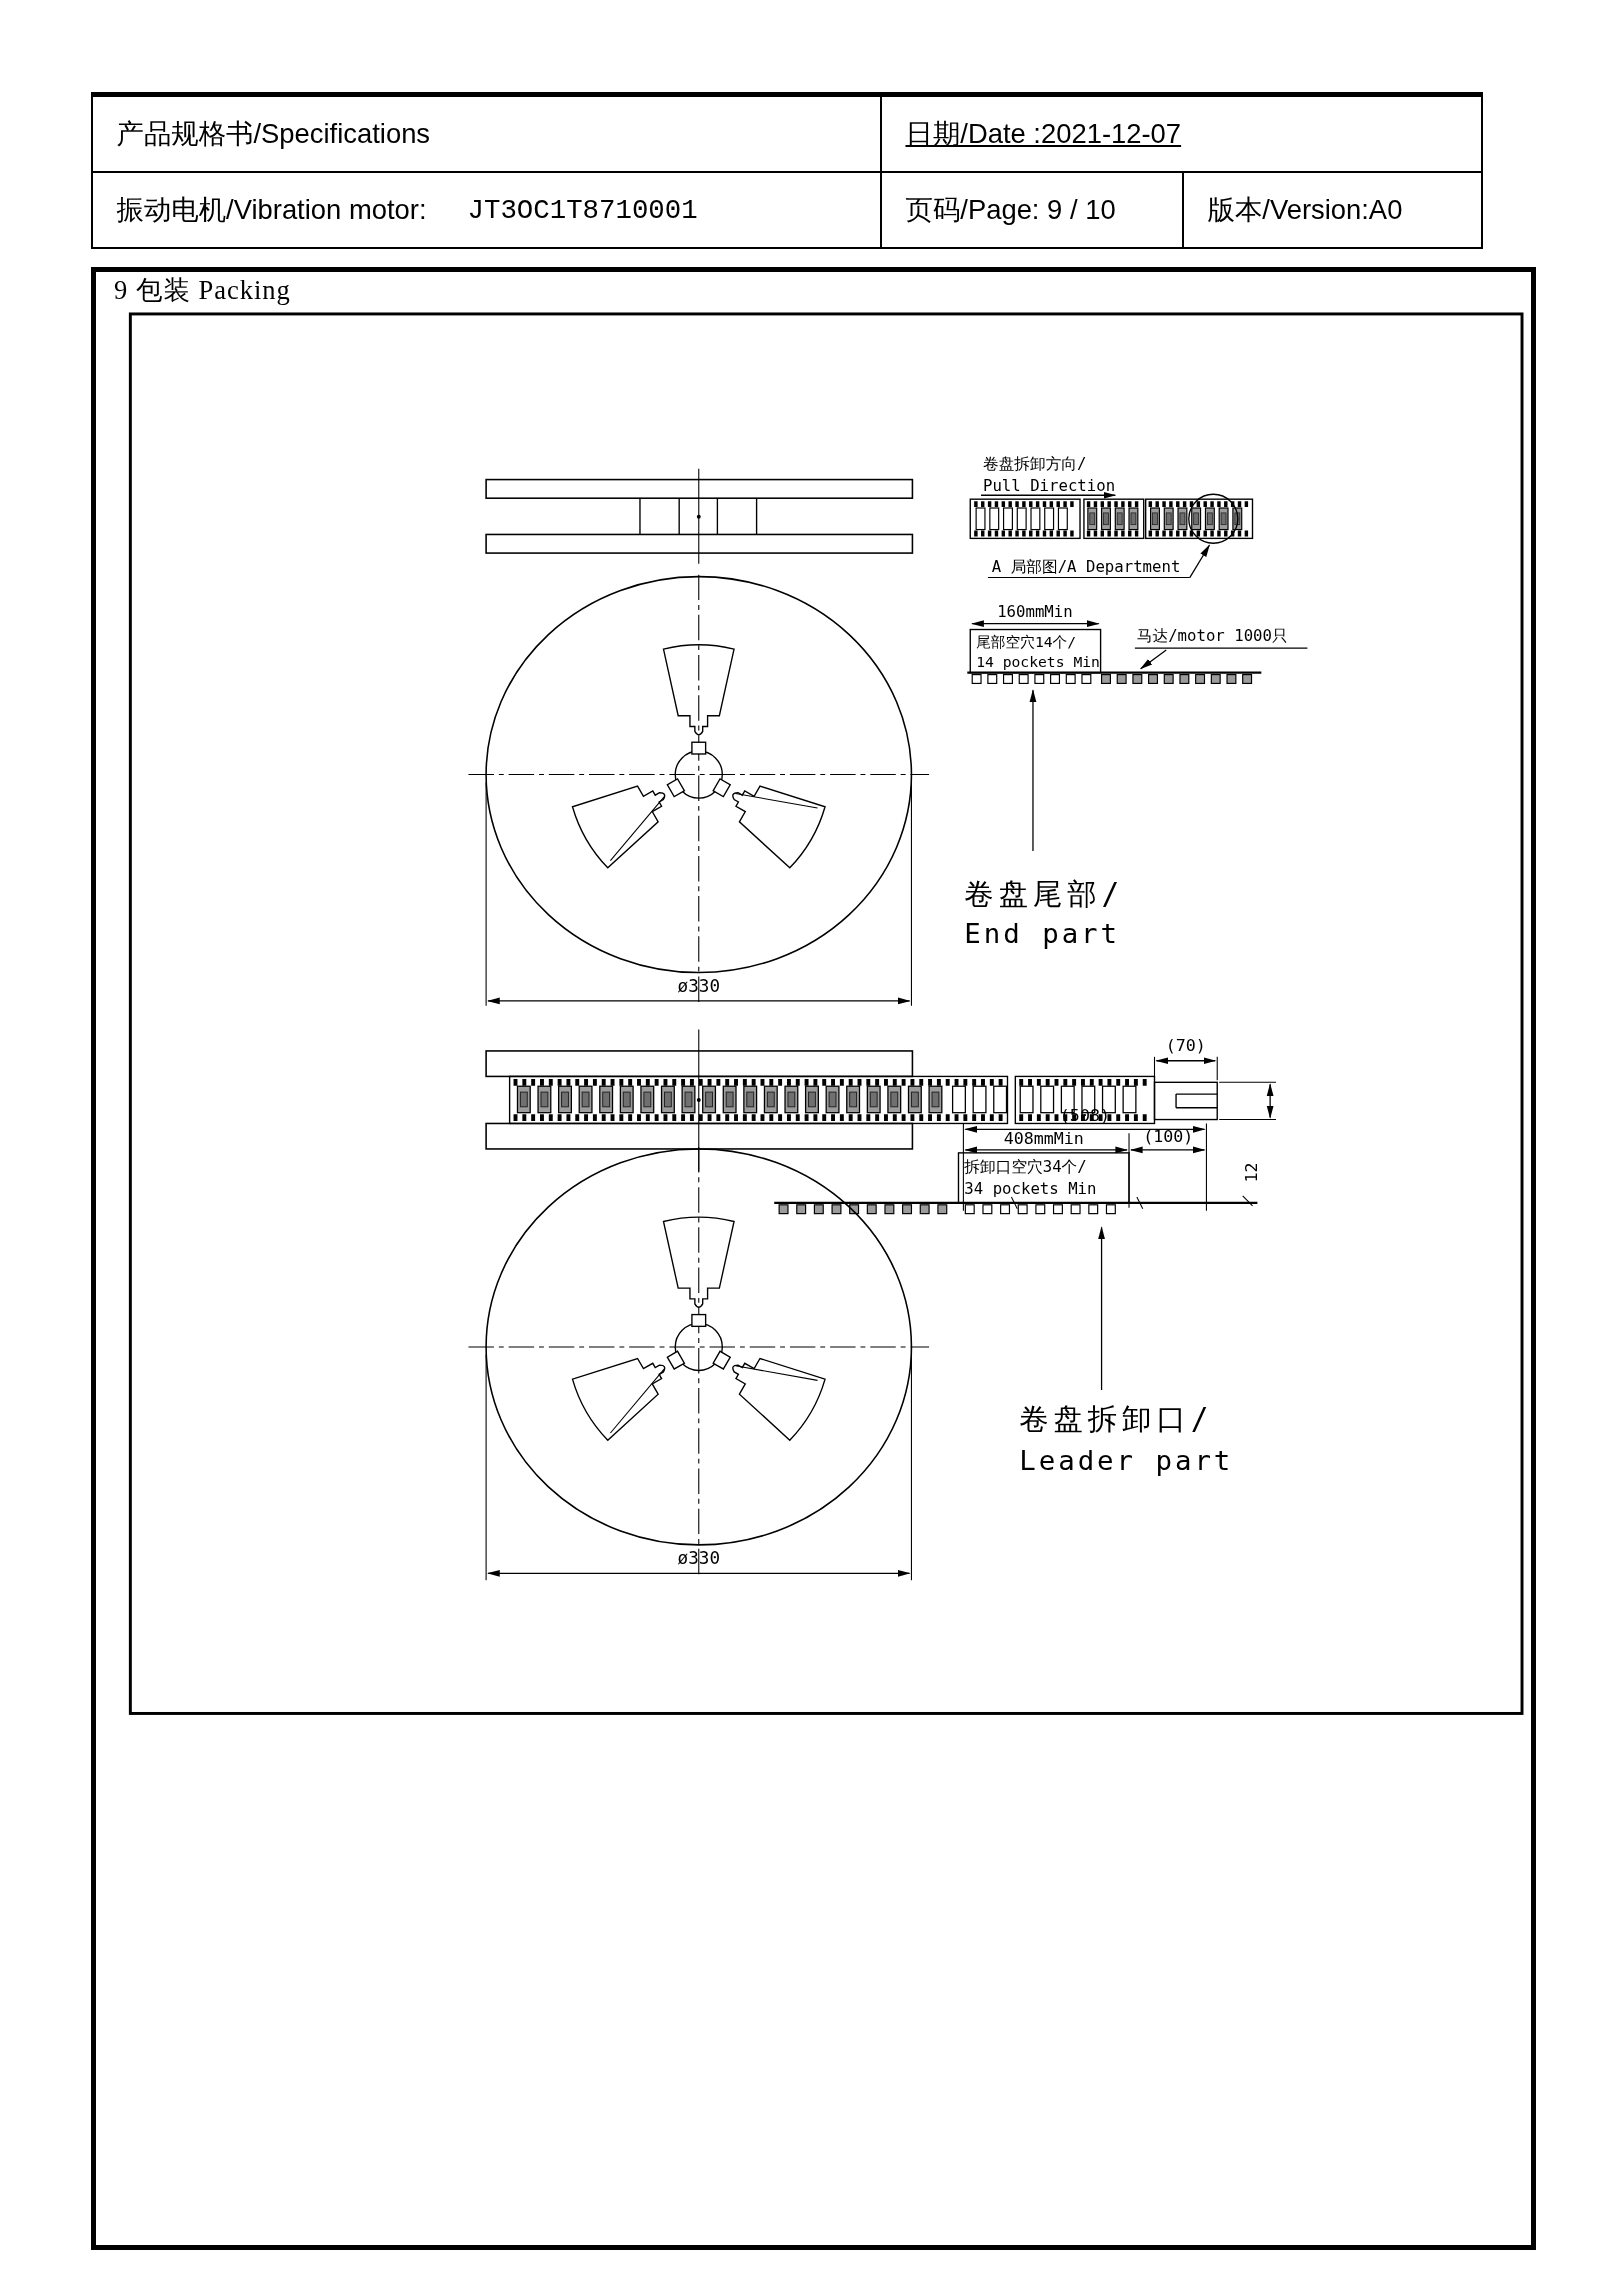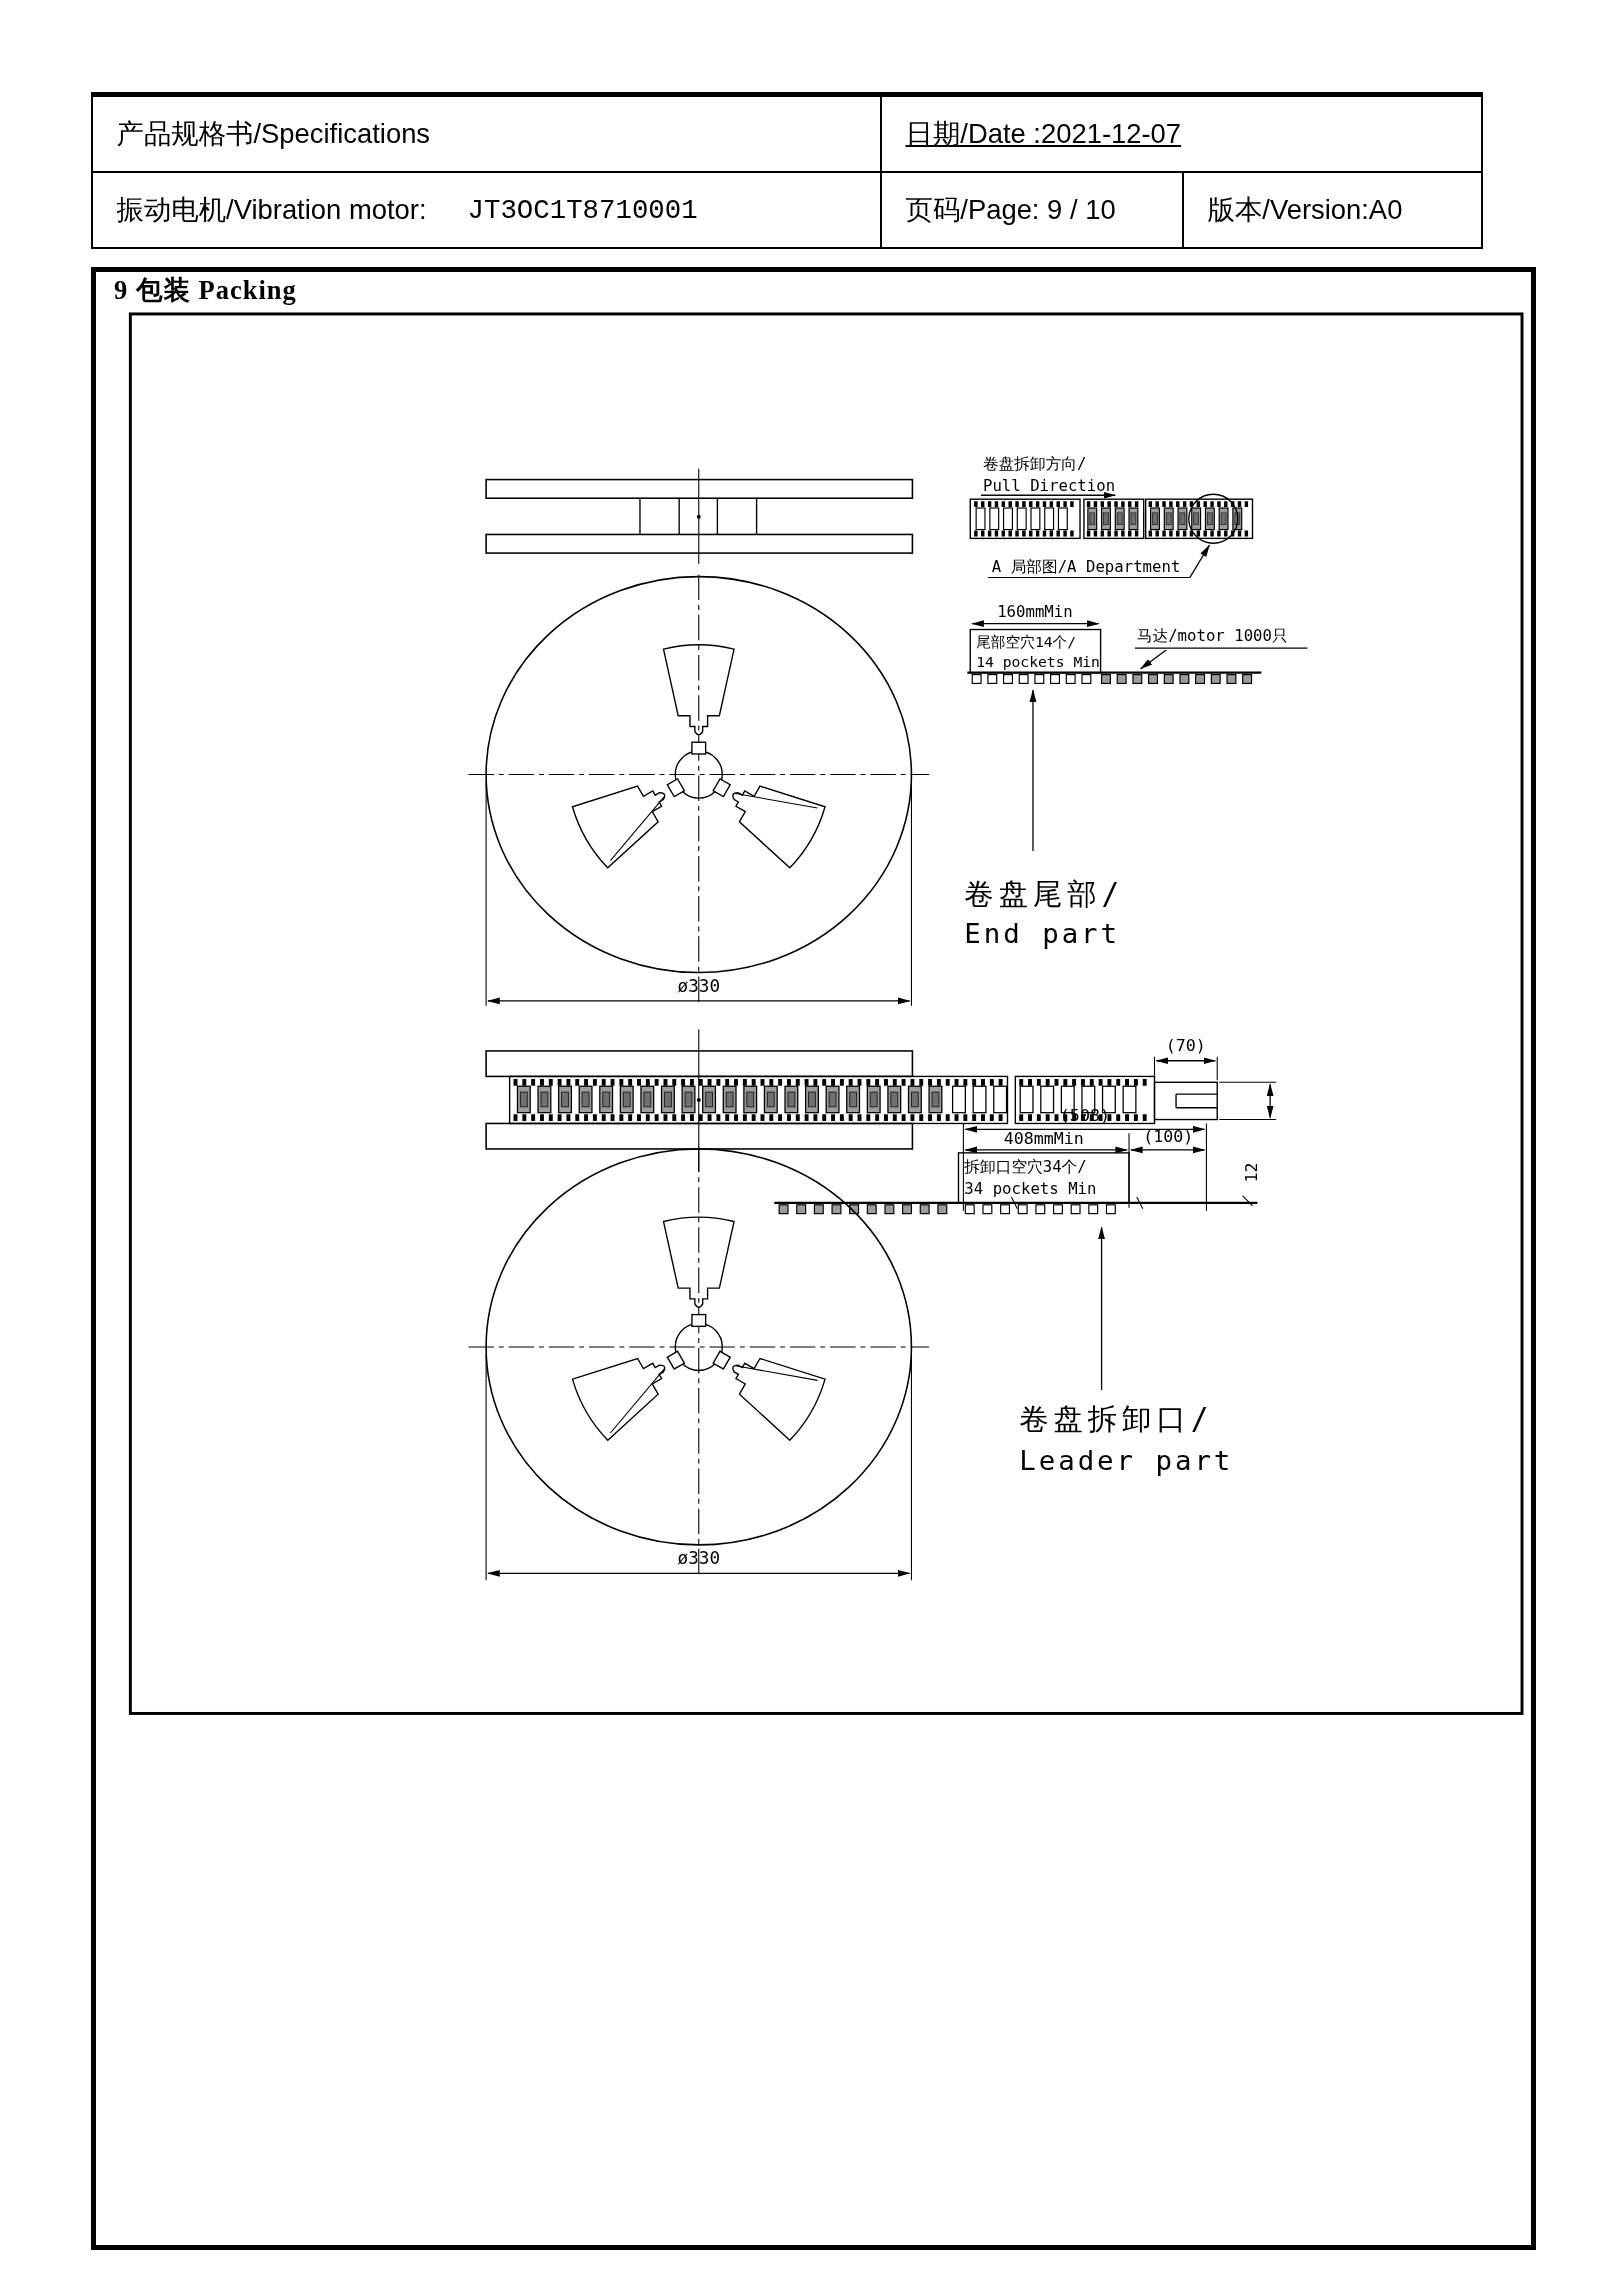--- a/index.html
+++ b/index.html
@@ -8,21 +8,21 @@
   .hrow{flex:1;display:flex;min-height:0;}
   .hrow1{border-bottom:2px solid #000;}
   .hcell{display:flex;align-items:center;padding-left:23.5px;font-size:27.4px;white-space:pre;box-sizing:border-box;}
   .c-spec{flex:0 0 789px;border-right:2px solid #000;}
   .c-date{flex:1;text-decoration:underline;}
   .c-motor{flex:0 0 789px;border-right:2px solid #000;text-align:right;}
   .c-page{flex:0 0 302px;border-right:2px solid #000;}
   .c-ver{flex:1;}
   .motor-val{margin-left:41px;font-family:Liberation Mono, monospace;}
   .outerbox{position:absolute;left:91px;top:267px;width:1445px;height:1983px;border:5.9px solid #000;box-sizing:border-box;}
-  .sectitle{position:absolute;left:114px;top:272px;font-family:"Liberation Serif",serif;font-weight:bold;font-size:26.5px;letter-spacing:1px;}
+  .sectitle{position:absolute;left:114px;top:272px;font-family:"Liberation Serif",serif;font-weight:normal;font-size:26.5px;letter-spacing:1px;}
   svg{position:absolute;left:0;top:0;}
   .ln{fill:none;stroke:#000;stroke-width:1.6px;}
   .ln14{fill:none;stroke:#000;stroke-width:1.4px;}
   .thin{fill:none;stroke:#000;stroke-width:1.1px;}
   .dim{fill:none;stroke:#000;stroke-width:1.3px;}
   .cl{fill:none;stroke:#000;stroke-width:1.1px;stroke-dasharray:26 5 5 5;}
   .sprk{fill:none;stroke:#000;stroke-width:6px;stroke-dasharray:3.5 3.5;}
   .sprk2{fill:none;stroke:#000;stroke-width:7px;stroke-dasharray:4 5;}
   .tapeln{fill:none;stroke:#000;stroke-width:2.4px;}
   text{font-family:"DejaVu Sans Mono",monospace;fill:#000;}

